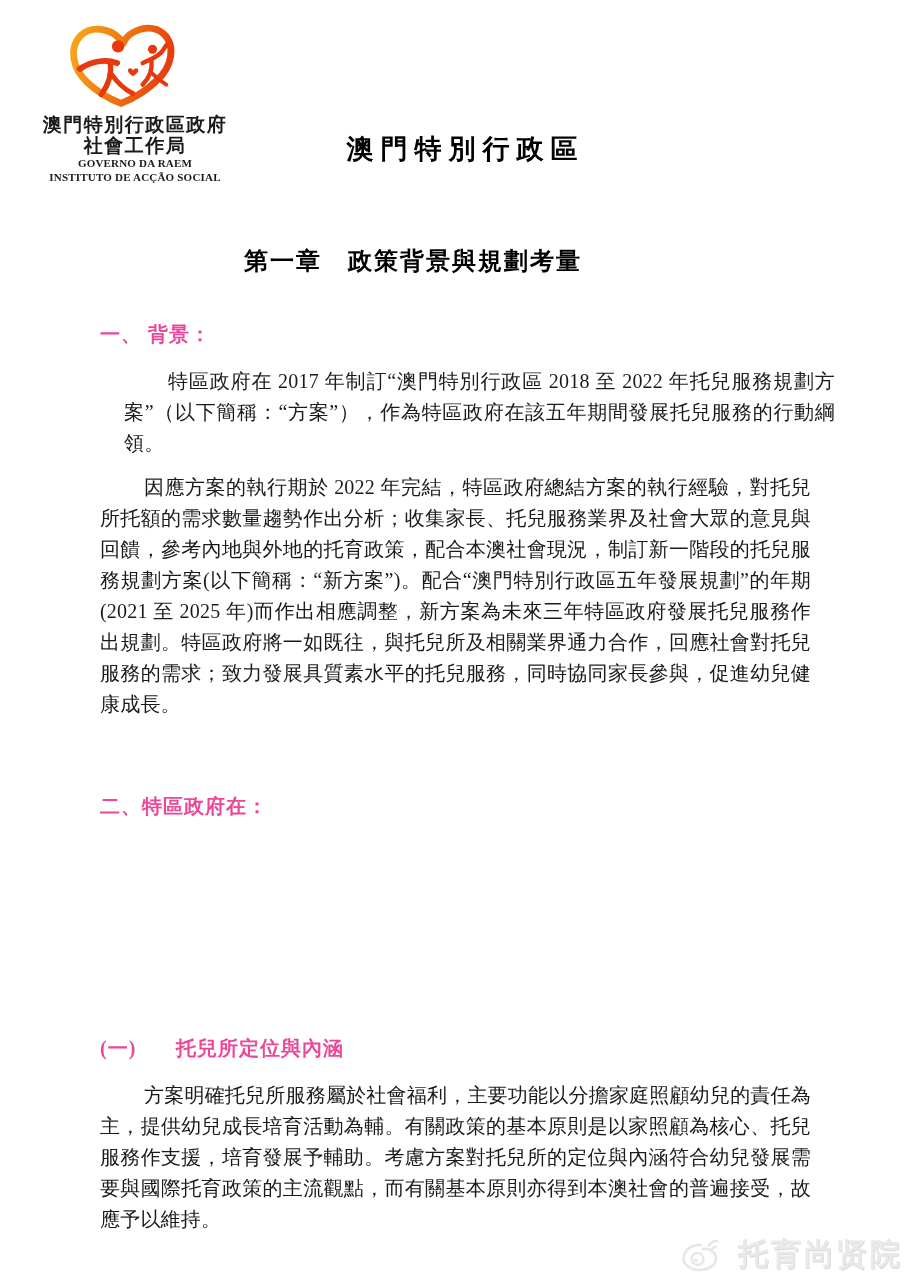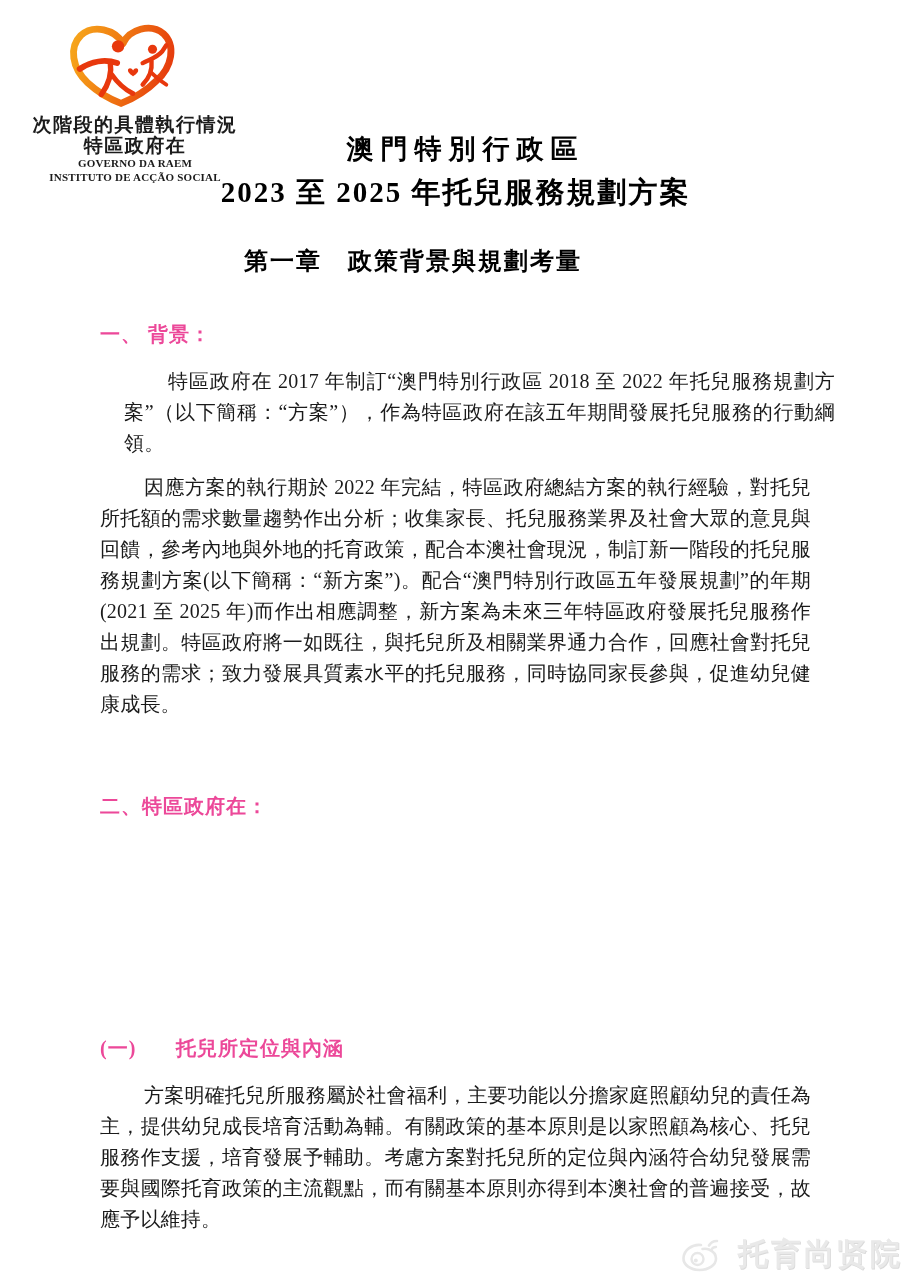--- a/index.html
+++ b/index.html
@@ -90,30 +90,29 @@
       <path d="M 16 48 C 28 40, 42 38, 54 42" fill="none" stroke="#E8380D" stroke-width="6" stroke-linecap="round"></path>
       <path d="M 47 41 C 49 53, 46 63, 38 74" fill="none" stroke="#E8380D" stroke-width="5.5" stroke-linecap="round"></path>
       <path d="M 48 53 C 55 63, 62 69, 70 73" fill="none" stroke="#E8380D" stroke-width="5" stroke-linecap="round"></path>
       <circle cx="90" cy="28" r="4.6" fill="#E8380D"></circle>
       <path d="M 80 42 C 87 38, 94 37, 100 30 L 104 24" fill="none" stroke="#E8380D" stroke-width="4.5" stroke-linecap="round"></path>
       <path d="M 89 40 C 90 50, 86 58, 80 64" fill="none" stroke="#E8380D" stroke-width="4.5" stroke-linecap="round"></path>
       <path d="M 89 52 C 95 58, 99 61, 104 64" fill="none" stroke="#E8380D" stroke-width="4" stroke-linecap="round"></path>
       <path transform="translate(66,47) scale(0.85)" fill="#E8380D" d="M 5 3 C 3 -1, -2 0, -1 4 C 0 7, 5 10, 5 10 C 5 10, 10 7, 11 4 C 12 0, 7 -1, 5 3 Z"></path>
     </svg>
     <div class="org-lines">
-      <div class="org-zh">次階段的具體執行情況</div>
-      <div class="org-zh">特區政府在</div>
+      <div class="org-zh">澳門特別行政區政府</div>
+      <div class="org-zh">社會工作局</div>
       <div class="org-pt">GOVERNO DA RAEM</div>
       <div class="org-pt">INSTITUTO DE ACÇÃO SOCIAL</div>
     </div>
   </div>
 
   <div class="title-block">
     <div class="title-line1">澳門特別行政區</div>
-    <div class="title-line2">2023 至 2025 年托兒服務規劃方案</div>
   </div>
 
   <div class="chapter-heading">第一章　政策背景與規劃考量</div>
 
   <div id="sec1-heading" class="sec-heading">一、 背景：</div>
   <div id="para1" class="para">特區政府在 2017 年制訂“澳門特別行政區 2018 至 2022 年托兒服務規劃方案”（以下簡稱：“方案”），作為特區政府在該五年期間發展托兒服務的行動綱領。</div>
   <div id="para2" class="para">因應方案的執行期於 2022 年完結，特區政府總結方案的執行經驗，對托兒所托額的需求數量趨勢作出分析；收集家長、托兒服務業界及社會大眾的意見與回饋，參考內地與外地的托育政策，配合本澳社會現況，制訂新一階段的托兒服務規劃方案(以下簡稱：“新方案”)。配合“澳門特別行政區五年發展規劃”的年期(2021 至 2025 年)而作出相應調整，新方案為未來三年特區政府發展托兒服務作出規劃。特區政府將一如既往，與托兒所及相關業界通力合作，回應社會對托兒服務的需求；致力發展具質素水平的托兒服務，同時協同家長參與，促進幼兒健康成長。</div>
 
   <div id="sec2-heading" class="sec-heading">二、特區政府在：</div>
 

